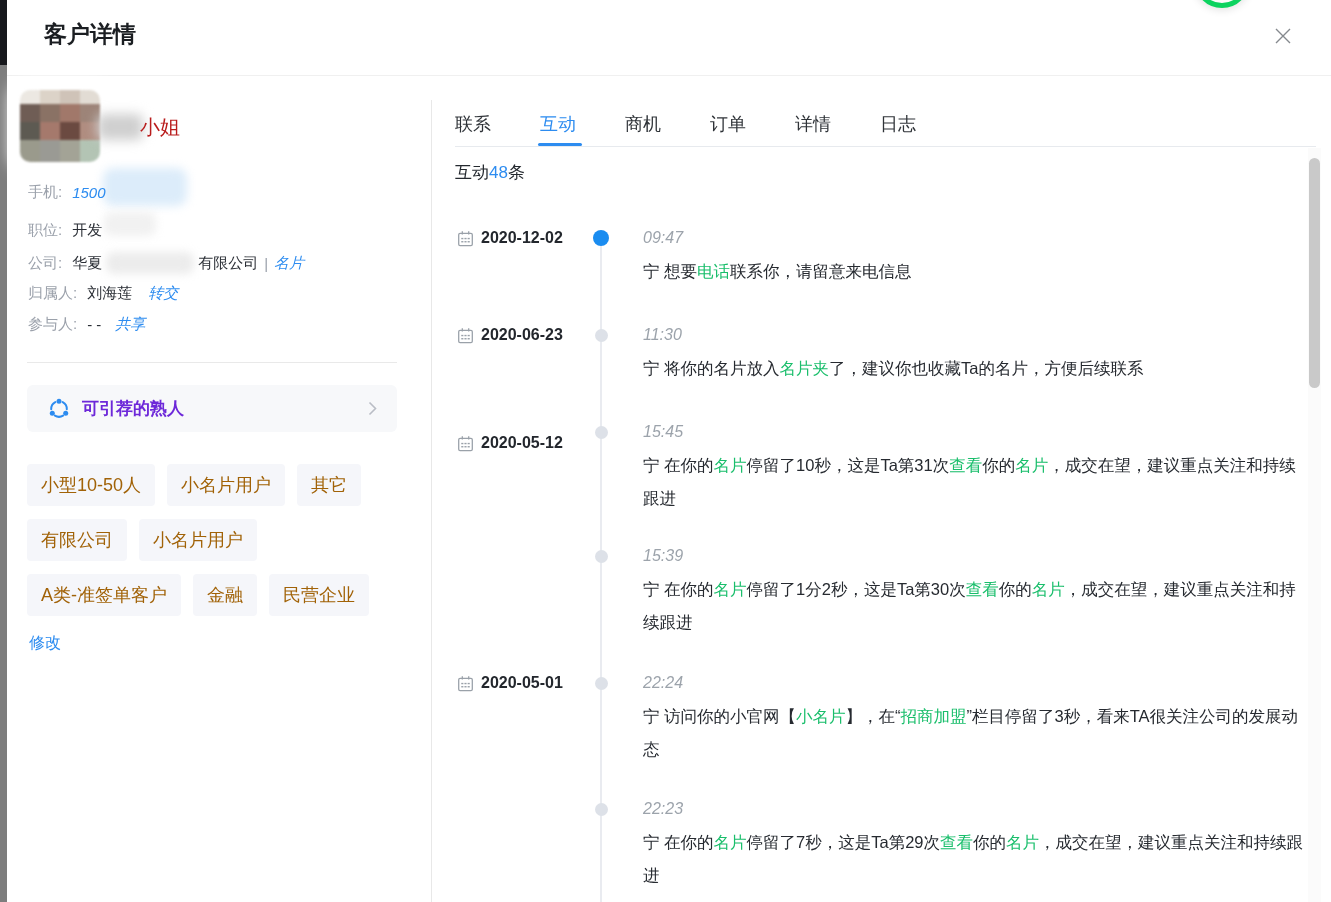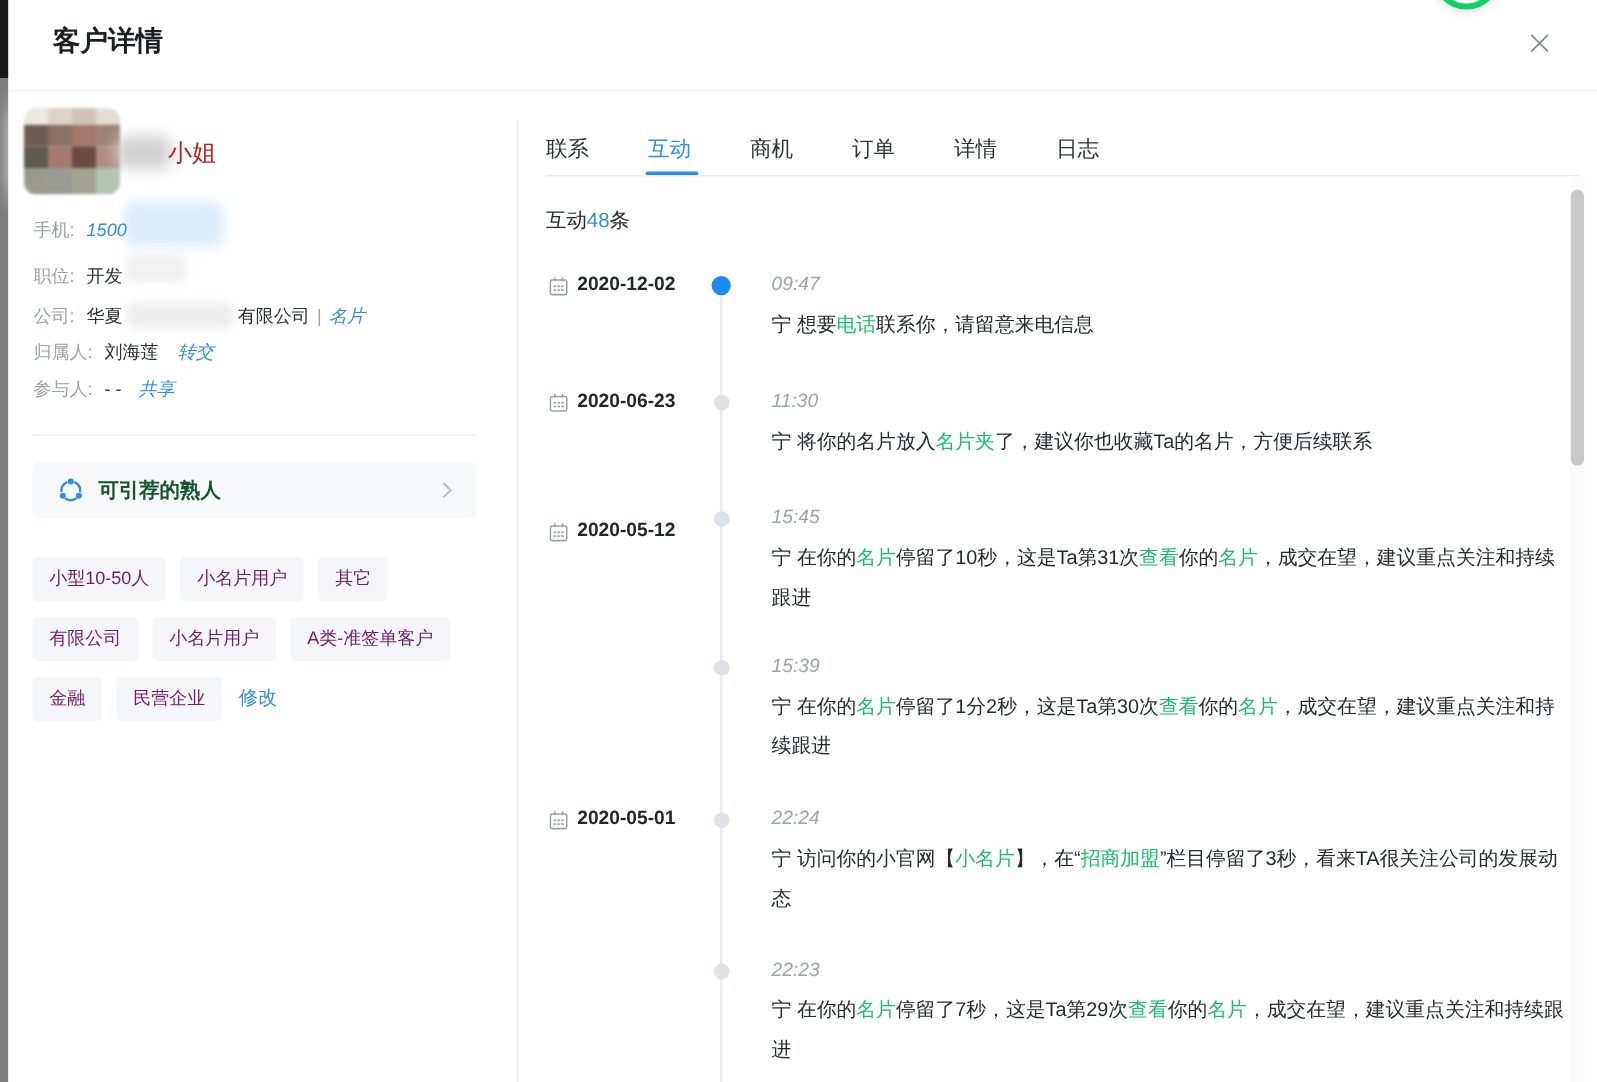--- a/index.html
+++ b/index.html
@@ -38,36 +38,36 @@
   .blob-phone{position:absolute;left:103px;top:168px;width:84px;height:38px;background:#dcecfa;filter:blur(5px);border-radius:10px;}
   .blob-pos{position:absolute;left:104px;top:212px;width:52px;height:24px;background:#f1f1f1;}
   .blob-co{width:88px;height:22px;background:#ececec;margin:0 4px;}
   .sep{color:#9ba1ab;margin:0 6px;}
 
   .panel-divider{position:absolute;left:27px;top:362px;width:370px;height:1px;background:#e9e9e9;}
 
   .referral{position:absolute;left:27px;top:385px;width:370px;height:47px;background:#f7f8fa;border-radius:6px;
             display:flex;align-items:center;cursor:pointer;}
   .referral .ic{margin-left:21px;display:flex;}
-  .referral .lbl{margin-left:12px;font-size:17px;font-weight:bold;color:#14532d;}
+  .referral .lbl{margin-left:12px;font-size:17px;font-weight:bold;color:#6d28d9;}
   .referral .chev{position:absolute;right:20px;display:flex;}
 
   .tags-wrap{position:absolute;left:27px;top:464px;width:380px;display:flex;flex-wrap:wrap;column-gap:12px;row-gap:13px;align-items:center;}
-  .tag{background:#f5f6fa;border-radius:4px;padding:9px 14px;font-size:15px;color:#701a75;white-space:nowrap;}
+  .tag{background:#f5f6fa;border-radius:4px;padding:9px 14px;font-size:18px;color:#a16207;white-space:nowrap;}
   .tag-edit{color:#2d8cf0;font-size:16px;cursor:pointer;padding:4px 2px;}
 
   
   .v-divider{position:absolute;left:431px;top:100px;bottom:0;width:1px;background:#e8e8e8;}
   .tabs{position:absolute;left:455px;top:112px;display:flex;gap:49px;font-size:18px;color:#2f3338;}
   .tab{cursor:pointer;width:36px;text-align:center;}
   .tab.active{color:#2d8cf0;}
   .tab-underline{position:absolute;left:538px;top:143px;width:44px;height:3px;border-radius:2px;background:#2d8cf0;}
   .tabbar-line{position:absolute;left:455px;top:146px;width:861px;height:1px;background:#e7eaee;}
 
-  .summary{position:absolute;left:455px;top:172px;font-size:17px;color:#24292f;}
+  .summary{position:absolute;left:455px;top:161px;font-size:17px;color:#24292f;}
   .summary .cnt{color:#2d8cf0;}
 
   .t-line{position:absolute;left:600px;top:237px;bottom:0;width:2px;background:#e9ebf0;}
   .t-date{position:absolute;left:457px;display:flex;align-items:center;font-size:16px;font-weight:bold;color:#23272d;}
   .t-date svg{margin-right:7px;}
   .dot{position:absolute;border-radius:50%;}
   .dot.blue{left:593px;width:16px;height:16px;background:#1a8cf0;}
   .dot.gray{left:595px;width:13px;height:13px;background:#dde1e8;}
   .t-time{position:absolute;left:643px;font-size:16px;color:#9ca3ab;font-style:italic;}
   .t-text{position:absolute;left:643px;width:664px;font-size:16.5px;line-height:33px;color:#262a30;}

